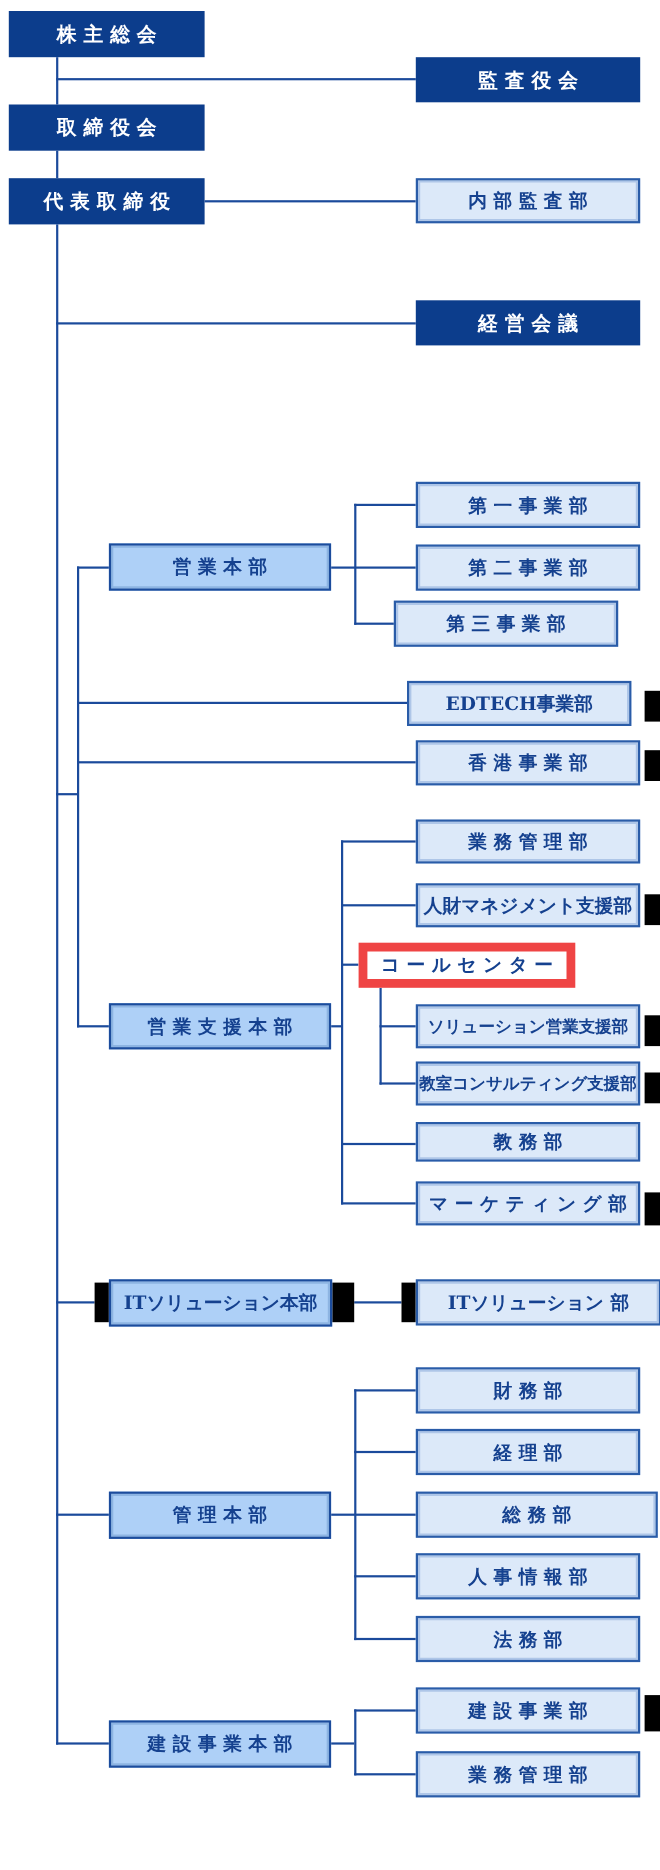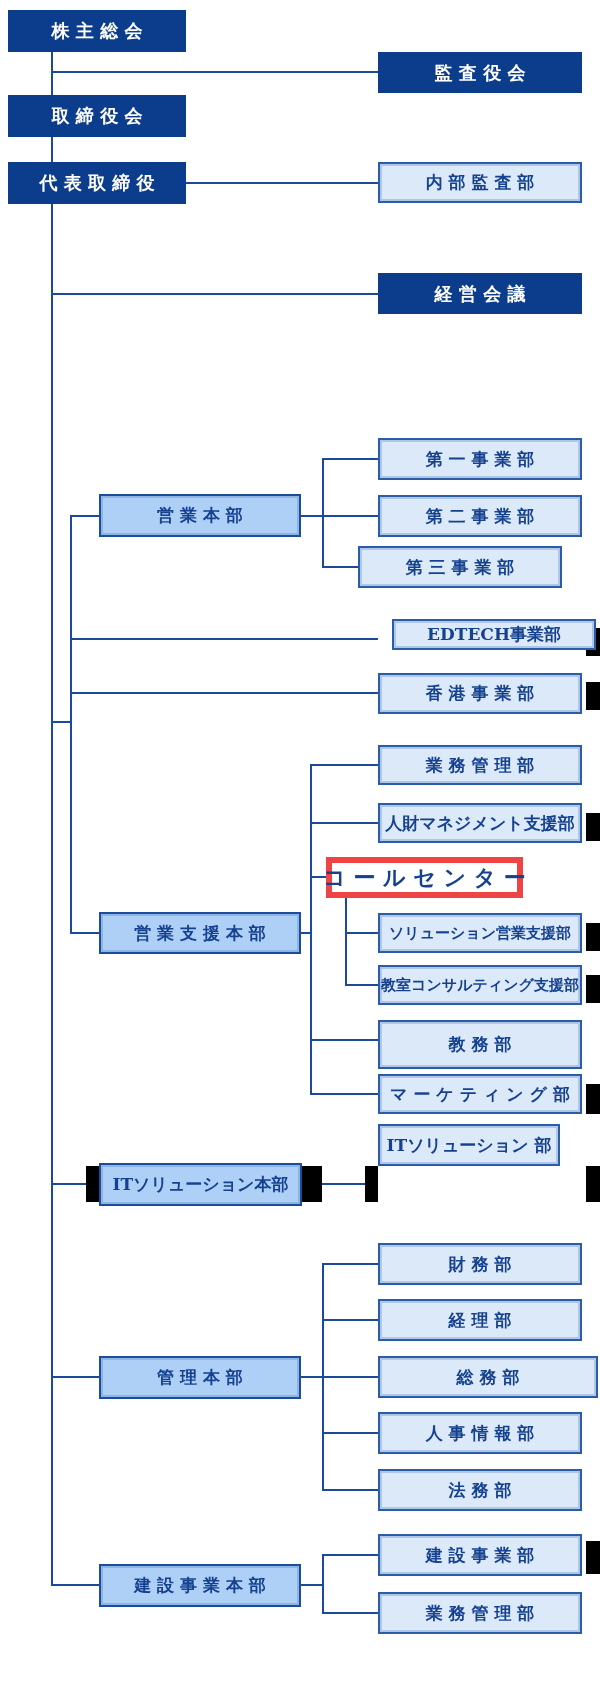--- a/index.html
+++ b/index.html
@@ -5,21 +5,21 @@
   html,body{margin:0;padding:0;background:#ffffff;}
   #canvas{position:relative;width:600px;height:1700px;background:#ffffff;overflow:hidden;
           font-family:"DejaVu Serif","Liberation Serif",serif;}
   .box{position:absolute;box-sizing:border-box;display:flex;align-items:center;justify-content:center;
        font-weight:700;text-align:center;white-space:nowrap;}
   .dark{background:#0c3d8c;color:#ffffff;font-size:18px;}
   .light{background:#dce9f9;border:2px solid #2a5ca8;box-shadow:inset 0 0 0 2px #aec6e8;
          color:#15418f;font-size:17px;}
   .medium{background:#aed0f7;border:2px solid #1c4c9c;box-shadow:inset 0 0 0 2px #8db4e2;
           color:#15418f;font-size:17px;}
-  .whitebox{background:#ffffff;border:6px solid #ef4444;color:#15418f;font-size:22px;}
+  .whitebox{background:#ffffff;border:8px solid #ef4444;color:#15418f;font-size:17px;}
   .tight{font-size:15px;}
   .h{position:absolute;height:2px;background:#1b4a9b;}
   .v{position:absolute;width:2px;background:#1b4a9b;}
   .bar{position:absolute;background:#000000;}
 </style>
 </head>
 <body>
 
 <div id="canvas">
 
@@ -87,34 +87,34 @@
   <div class="box dark" style="left:378px;top:52px;width:204px;height:41px">監  査  役  会</div>
   <div class="box dark" style="left:8px;top:95px;width:178px;height:42px">取  締  役  会</div>
   <div class="box dark" style="left:8px;top:162px;width:178px;height:42px">代 表 取 締 役</div>
   <div class="box light" style="left:378px;top:162px;width:204px;height:41px">内 部 監 査 部</div>
   <div class="box dark" style="left:378px;top:273px;width:204px;height:41px">経  営  会  議</div>
 
   <div class="box light" style="left:378px;top:438px;width:204px;height:42px">第 一 事 業 部</div>
   <div class="box medium" style="left:99px;top:494px;width:202px;height:43px">営 業 本 部</div>
   <div class="box light" style="left:378px;top:495px;width:204px;height:42px">第 二 事 業 部</div>
   <div class="box light" style="left:358px;top:546px;width:204px;height:42px">第 三 事 業 部</div>
-  <div class="box light" style="left:392px;top:619px;width:204px;height:31px">EDTECH事業部</div>
+  <div class="box light" style="left:370px;top:619px;width:204px;height:41px">EDTECH事業部</div>
   <div class="box light" style="left:378px;top:673px;width:204px;height:41px">香 港 事 業 部</div>
 
   <div class="box light" style="left:378px;top:745px;width:204px;height:40px">業 務 管 理 部</div>
   <div class="box light" style="left:378px;top:803px;width:204px;height:40px">人財マネジメント支援部</div>
   <div class="box whitebox" style="left:326px;top:857px;width:197px;height:41px">コ ー ル セ ン タ ー</div>
   <div class="box medium" style="left:99px;top:912px;width:202px;height:42px">営 業 支 援 本 部</div>
   <div class="box light tight" style="left:378px;top:913px;width:204px;height:40px">ソリューション営業支援部</div>
   <div class="box light tight" style="left:378px;top:965px;width:204px;height:40px">教室コンサルティング支援部</div>
-  <div class="box light" style="left:378px;top:1020px;width:204px;height:49px">教  務  部</div>
+  <div class="box light" style="left:378px;top:1020px;width:204px;height:36px">教  務  部</div>
   <div class="box light" style="left:378px;top:1074px;width:204px;height:40px">マ ー ケ テ ィ ン グ 部</div>
 
   <div class="box medium" style="left:99px;top:1163px;width:203px;height:43px">ITソリューション本部</div>
-  <div class="box light" style="left:378px;top:1124px;width:182px;height:42px">ITソリューション 部</div>
+  <div class="box light" style="left:378px;top:1163px;width:223px;height:42px">ITソリューション 部</div>
 
   <div class="box light" style="left:378px;top:1243px;width:204px;height:42px">財  務  部</div>
   <div class="box light" style="left:378px;top:1299px;width:204px;height:42px">経  理  部</div>
   <div class="box medium" style="left:99px;top:1356px;width:202px;height:43px">管  理  本  部</div>
   <div class="box light" style="left:378px;top:1356px;width:220px;height:42px">総  務  部</div>
   <div class="box light" style="left:378px;top:1412px;width:204px;height:42px">人 事 情 報 部</div>
   <div class="box light" style="left:378px;top:1469px;width:204px;height:42px">法  務  部</div>
 
   <div class="box light" style="left:378px;top:1534px;width:204px;height:42px">建 設 事 業 部</div>
   <div class="box medium" style="left:99px;top:1564px;width:202px;height:43px">建 設 事 業 本 部</div>

